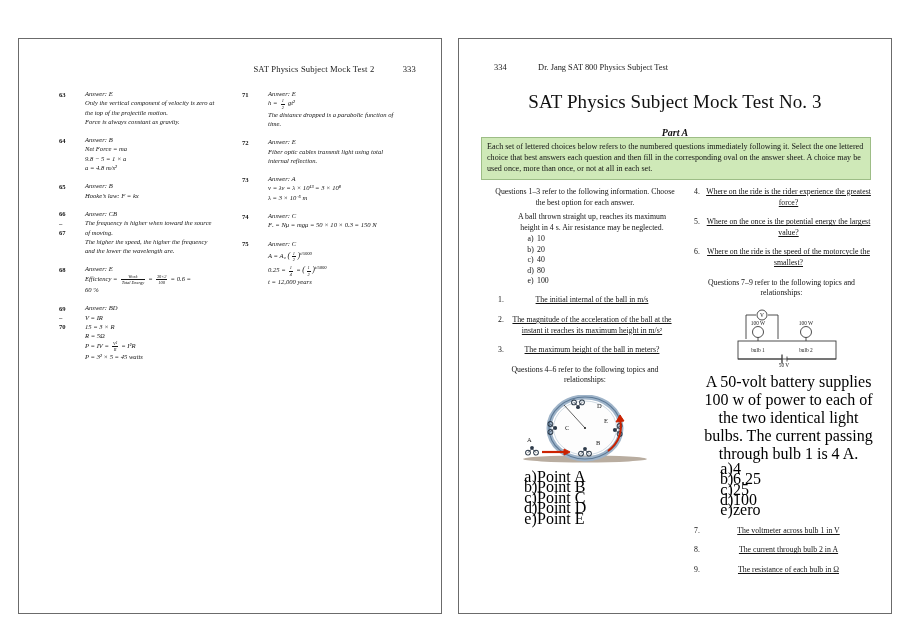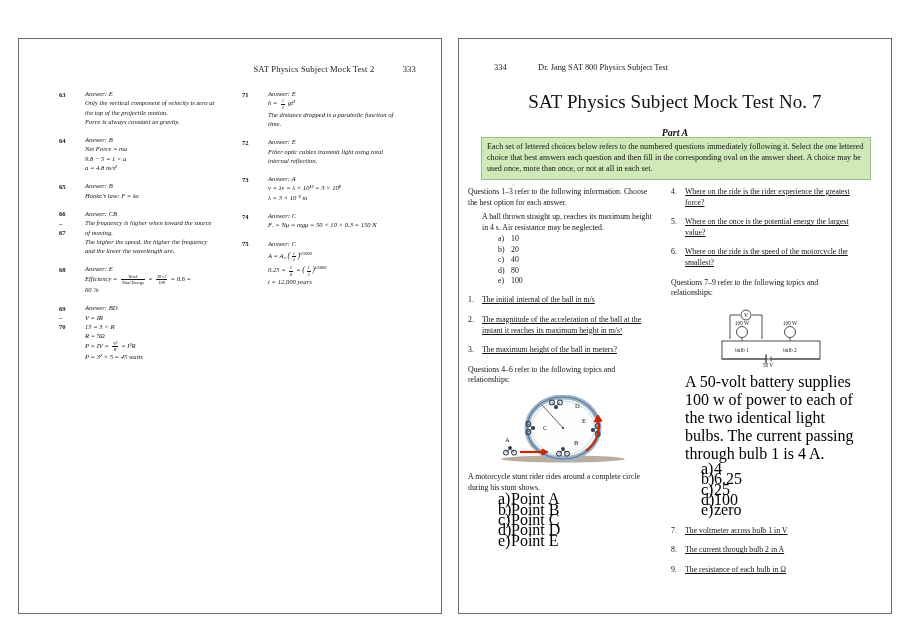--- a/index.html
+++ b/index.html
@@ -140,24 +140,25 @@
     border: 0.7px solid #9dbd86;
     padding: 3px 5px 4px 5px;
     font-size: 8.1px;
     line-height: 11.2px;
     color: #121212;
   }
 
   .q-cols {
     position: absolute;
     top: 148px;
-    left: 9px;
+    left: 35px;
     right: 18px;
     display: flex;
     gap: 14px;
+    text-align: center;
   }
   .q-col { width: 189px; }
   .q-col.right { width: 190px; }
 
   .qblock { margin-bottom: 9px; font-size: 7.8px; line-height: 10.6px; color: #121212; }
   .qintro { margin-bottom: 4px; }
   .qstem { margin-left: 14px; margin-bottom: 1px; }
   .choices { margin: 0; padding: 0; list-style: none; margin-left: 30px; }
   .choices li { display: flex; line-height: 10.4px; }
   .choices li .lt { width: 13px; flex: none; }
@@ -370,21 +371,21 @@
   </div>
 </div>
 
 <div class="page page-right">
 
   <div class="r-header">
     <span class="pg">334</span>
     <span>Dr. Jang SAT 800 Physics Subject Test</span>
   </div>
 
-  <div class="r-title">SAT Physics Subject Mock Test No. 7</div>
+  <div class="r-title">SAT Physics Subject Mock Test No. 3</div>
   <div class="r-parta">Part A</div>
   <div class="r-instructions">Each set of lettered choices below refers to the numbered questions immediately following it. Select the one lettered choice that best answers each question and then fill in the corresponding oval on the answer sheet. A choice may be used once, more than once, or not at all in each set.</div>
 
   <div class="q-cols">
 
     <div class="q-col left">
 
       <div class="qblock">
         <div class="qintro">Questions 1–3 refer to the following information. Choose the best option for each answer.</div>
         <div class="qstem">A ball thrown straight up, reaches its maximum height in 4 s. Air resistance may be neglected.</div>
@@ -489,21 +490,20 @@
           <g font-family="Liberation Serif, serif" font-size="6.5" fill="#1a1a1a">
             <text x="27" y="47">A</text>
             <text x="96" y="50">B</text>
             <text x="65" y="35">C</text>
             <text x="97" y="13">D</text>
             <text x="104" y="28">E</text>
           </g>
         </svg>
       </div>
 
-      <div class="fig-caption">A motorcycle stunt rider rides around a complete circle during his stunt shows.</div>
       <ul class="choices">
         <li>
             <span class="lt">a)</span>
             <span>Point A</span>
           </li>
         <li>
             <span class="lt">b)</span>
             <span>Point B</span>
           </li>
         <li>

